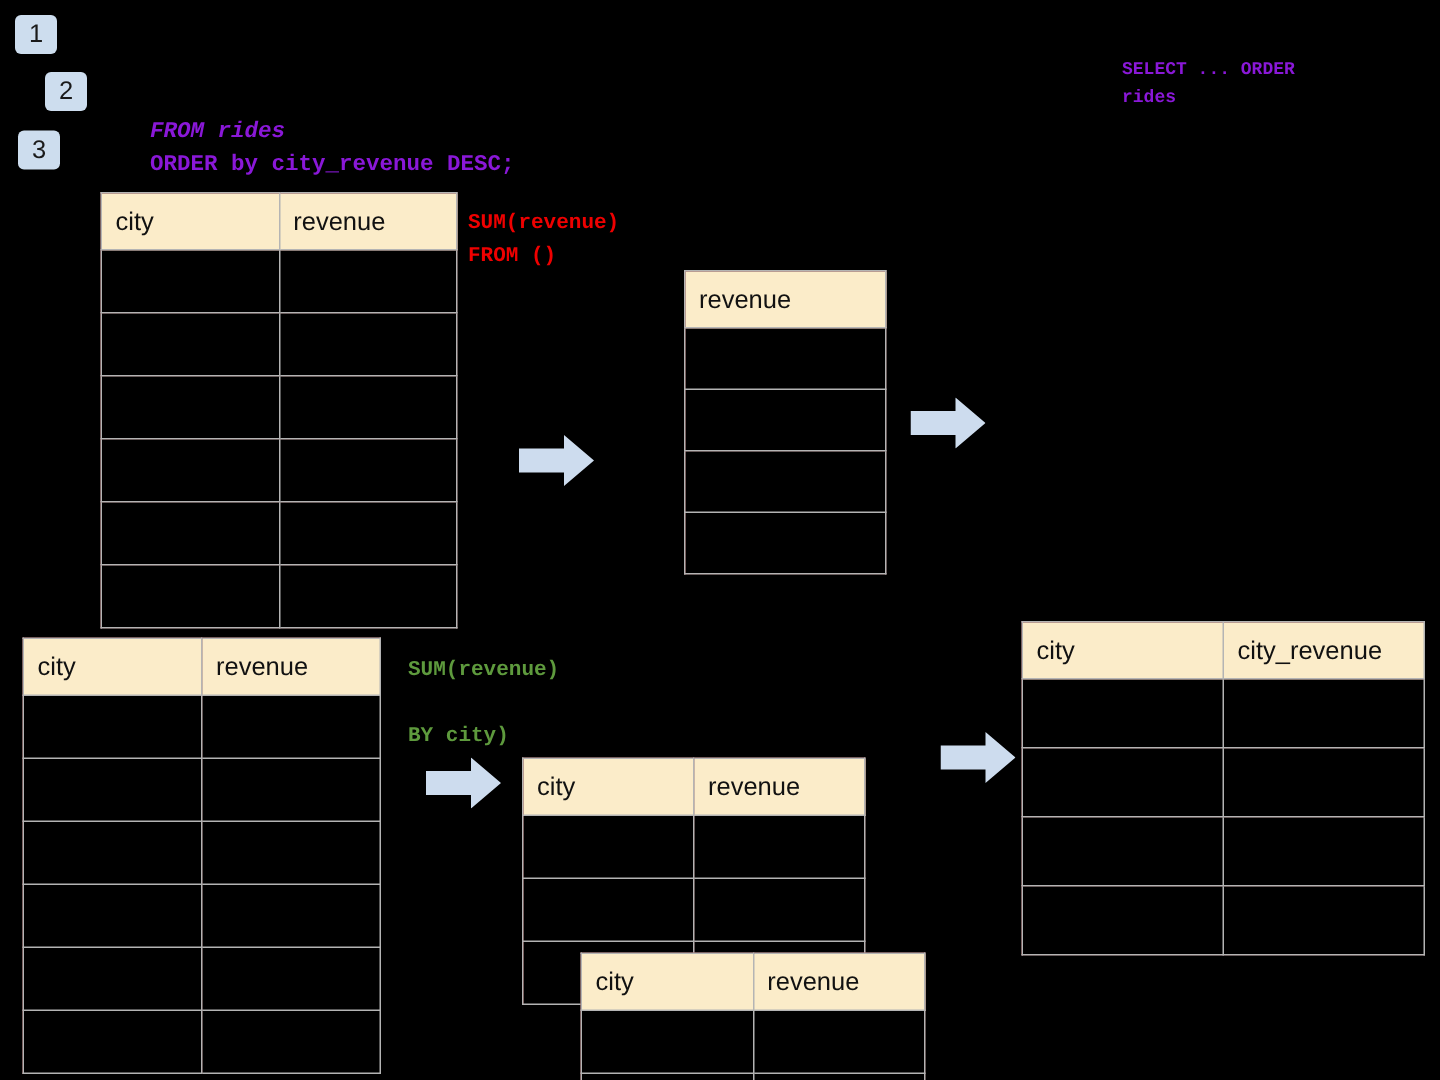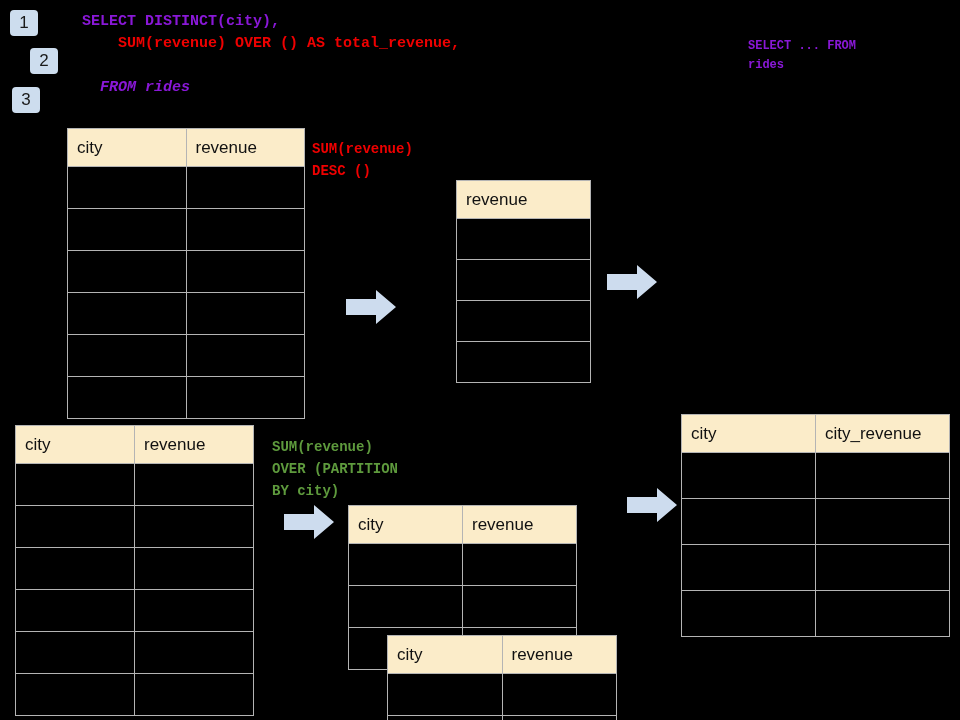--- a/index.html
+++ b/index.html
@@ -95,32 +95,30 @@
 </style>
 </head>
 <body>
 
 <div id="canvas">
 
   <div class="badge" style="left:10px; top:10px;">1</div>
   <div class="badge" style="left:30px; top:48px;">2</div>
   <div class="badge" style="left:12px; top:87px;">3</div>
 
-  <div class="code c-purple" style="left:82px; top:11px;">SELECT DISTINCT(city),</div>
-  <div class="code c-red" style="left:82px; top:33px;">    SUM(revenue) OVER () AS total_revenue,</div>
   <div class="code c-purple" style="left:82px; top:77px;font-style:italic;">  FROM rides</div>
-
-  <div class="code-side" style="left:748px; top:37px;">SELECT ... FROM</div>
+  <div class="code c-purple" style="left:82px; top:99px;">  ORDER by city_revenue DESC;</div>
+
+  <div class="code-side" style="left:748px; top:37px;">SELECT ... ORDER</div>
   <div class="code-side" style="left:748px; top:56px;">rides</div>
 
   <div class="annot a-red" style="left:312px; top:138px;">SUM(revenue)</div>
-  <div class="annot a-red" style="left:312px; top:160px;">DESC ()</div>
+  <div class="annot a-red" style="left:312px; top:160px;">FROM ()</div>
 
   <div class="annot a-green" style="left:272px; top:436px;">SUM(revenue)</div>
-  <div class="annot a-green" style="left:272px; top:458px;">OVER (PARTITION</div>
   <div class="annot a-green" style="left:272px; top:480px;">BY city)</div>
 
   <table class="tbl" style="left:67px; top:128px; width:238px;">
     <colgroup>
         <col style="width:50%">
         <col style="width:50%">
       </colgroup>
     <tbody>
       <tr>
         <td class="hd" style="height:37px;">city</td>

